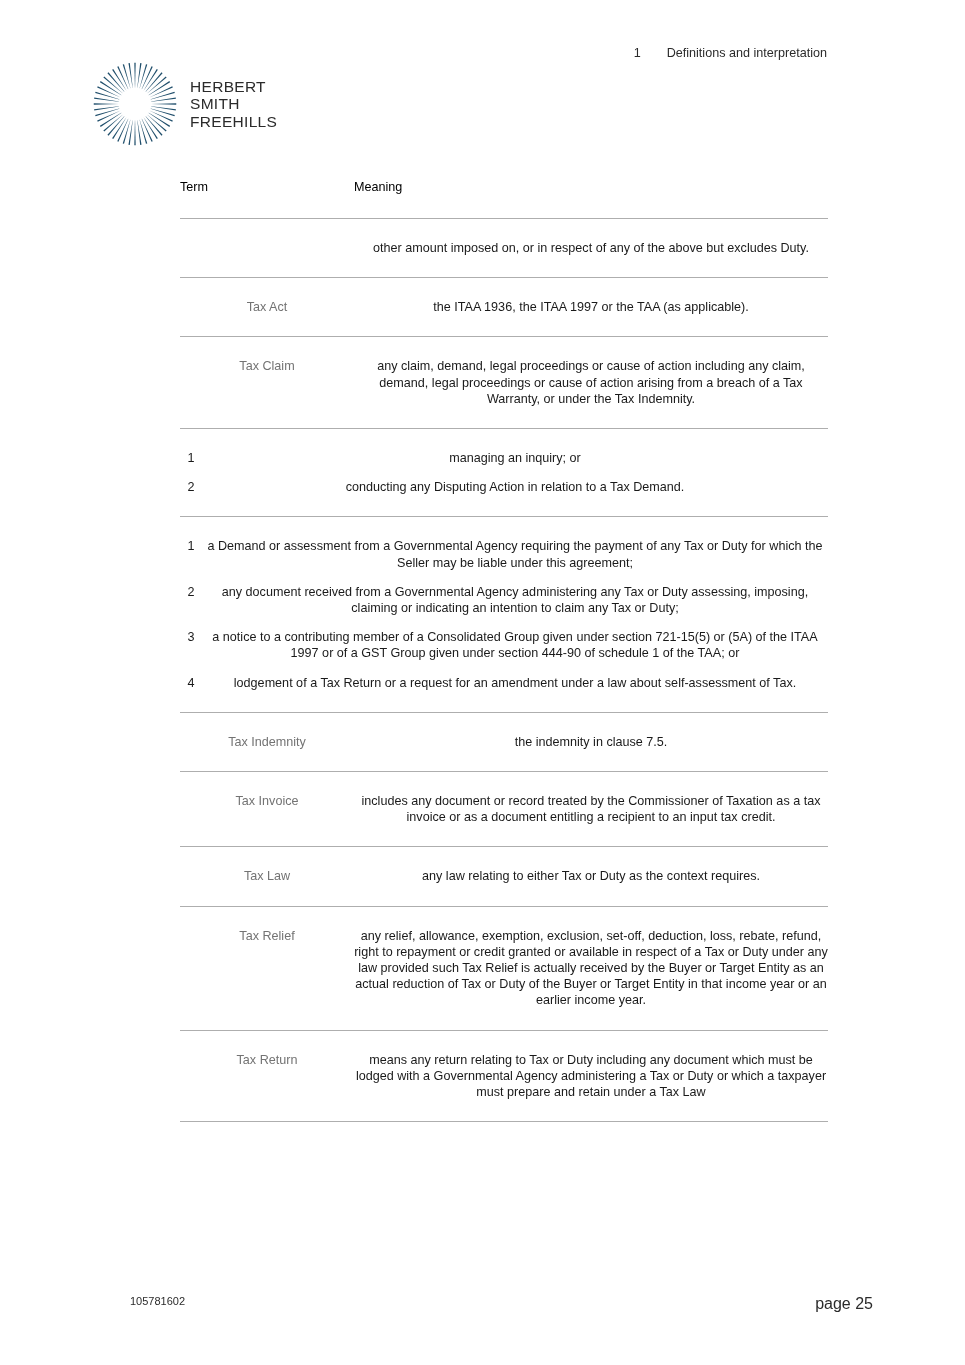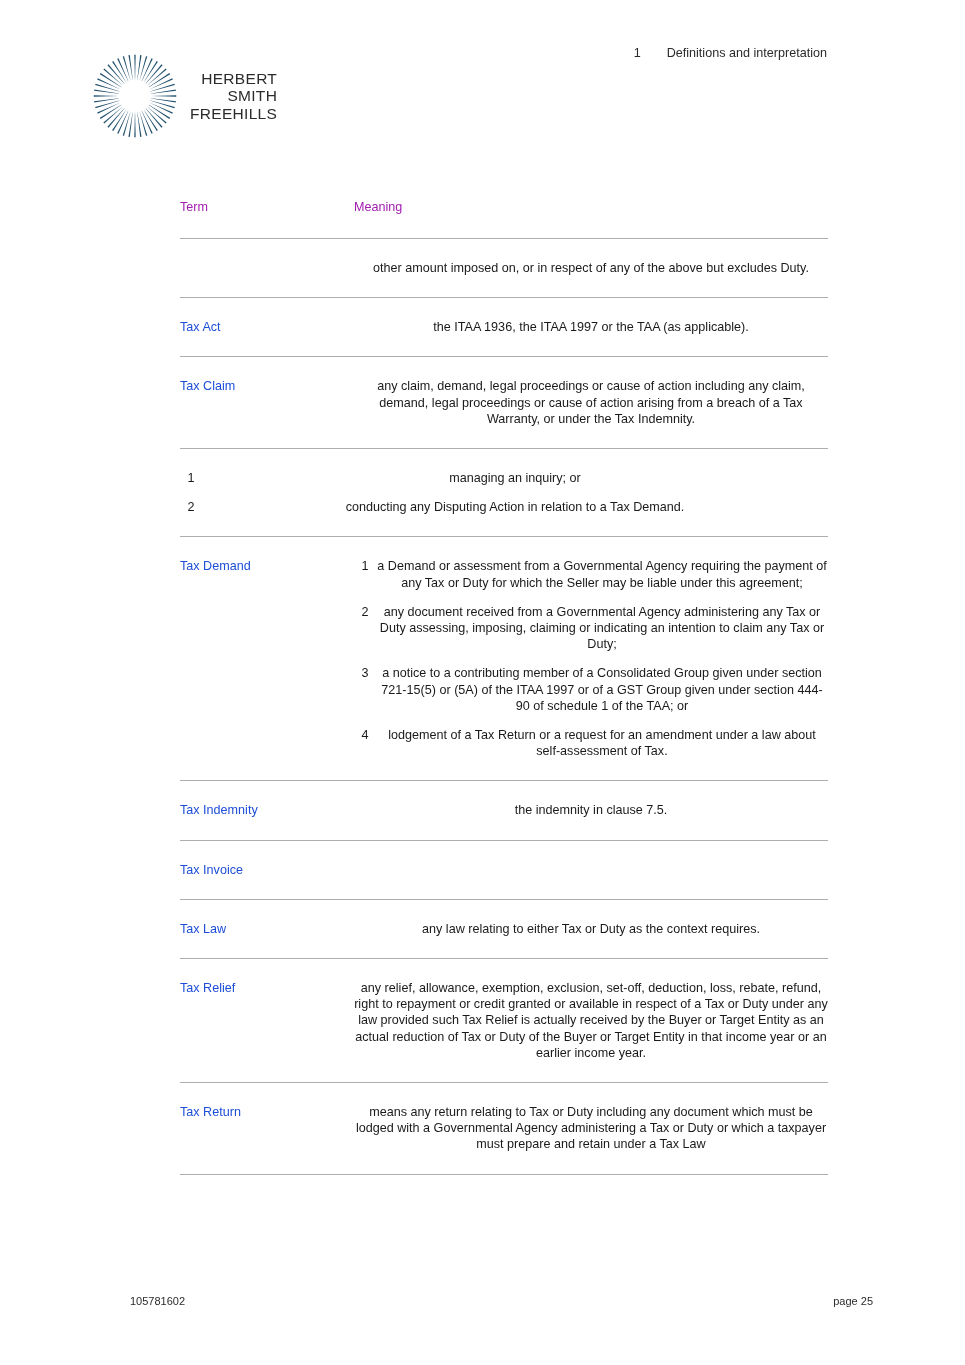--- a/index.html
+++ b/index.html
@@ -23,24 +23,23 @@
   .header {
     position: absolute;
     top: 0;
     left: 0;
     width: 965px;
     height: 160px;
   }
   .logo-block {
     position: absolute;
     left: 92px;
-    top: 52px;
+    top: 60px;
     display: flex;
     align-items: center;
-    text-align: right;
   }
   .logo-mark {
     width: 86px;
     height: 88px;
     flex: 0 0 auto;
   }
   .logo-words {
     margin-left: 12px;
     font-family: "Liberation Sans", sans-serif;
     font-size: 15.5px;
@@ -67,23 +66,22 @@
   
   .table-wrap {
     position: absolute;
     left: 180px;
     top: 180px;
     width: 648px;
   }
   .thead {
     display: flex;
     font-size: 12.6px;
-    color: #a21caf;
+    color: #000000;
     padding-bottom: 24px;
-    margin-top: 20px;
   }
   .col-term {
     width: 174px;
     flex: 0 0 174px;
   }
   .col-mean {
     flex: 1 1 auto;
   }
   .rule {
     height: 0;
@@ -93,21 +91,22 @@
   .row {
     display: flex;
     font-size: 12.6px;
     line-height: 16.2px;
     padding-top: 21px;
     padding-bottom: 21px;
   }
   .row .term {
     width: 174px;
     flex: 0 0 174px;
-    color: #1d4ed8;
+    color: #737373;
+    text-align: center;
   }
   .row .meaning {
     flex: 1 1 auto;
     color: #1a1a1a;
     text-align: center;
   }
   .meaning p {
     margin: 0;
   }
   .numlist {
@@ -143,21 +142,21 @@
     position: absolute;
     left: 122px;
     top: 10px;
     font-size: 11px;
     color: #2b2b2b;
   }
   .footer-right {
     position: absolute;
     right: 100px;
     top: 10px;
-    font-size: 11px;
+    font-size: 16px;
     color: #2b2b2b;
   }
 </style>
 </head>
 <body>
 
 <div class="page">
 
   <div class="header">
 
@@ -259,21 +258,20 @@
               </li>
               <li>
                 <span class="n">2</span>
                 <span class="t">conducting any Disputing Action in relation to a Tax Demand.</span>
               </li>
             </ul>
           </div>
         </div>
         <div class="rule"></div>
         <div class="row">
-          <div class="term">Tax Demand</div>
           <div class="meaning">
             <ul class="numlist">
               <li>
                 <span class="n">1</span>
                 <span class="t">a Demand or assessment from a Governmental Agency requiring the payment of any Tax or Duty for which the Seller may be liable under this agreement;</span>
               </li>
               <li>
                 <span class="n">2</span>
                 <span class="t">any document received from a Governmental Agency administering any Tax or Duty assessing, imposing, claiming or indicating an intention to claim any Tax or Duty;</span>
               </li>
@@ -291,20 +289,23 @@
         <div class="rule"></div>
         <div class="row">
           <div class="term">Tax Indemnity</div>
           <div class="meaning">
             <p class="lead">the indemnity in clause 7.5.</p>
           </div>
         </div>
         <div class="rule"></div>
         <div class="row">
           <div class="term">Tax Invoice</div>
+          <div class="meaning">
+            <p class="lead">includes any document or record treated by the Commissioner of Taxation as a tax invoice or as a document entitling a recipient to an input tax credit.</p>
+          </div>
         </div>
         <div class="rule"></div>
         <div class="row">
           <div class="term">Tax Law</div>
           <div class="meaning">
             <p class="lead">any law relating to either Tax or Duty as the context requires.</p>
           </div>
         </div>
         <div class="rule"></div>
         <div class="row">

